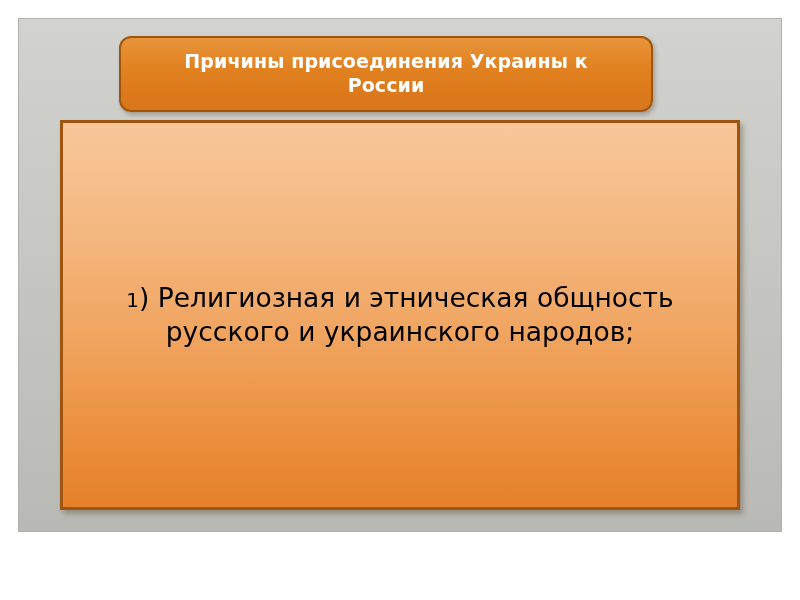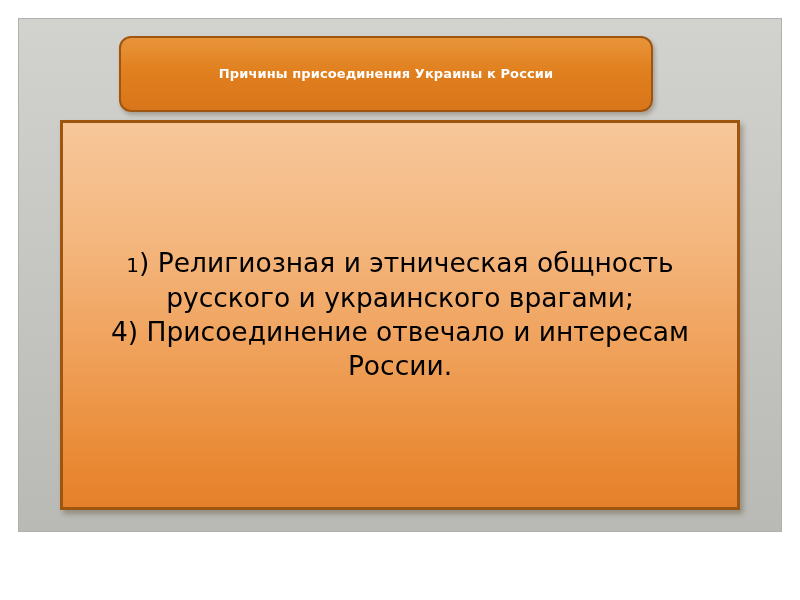--- a/index.html
+++ b/index.html
@@ -45,21 +45,21 @@
     border: 2px solid #9e5510;
     border-radius: 12px;
     box-shadow: 2px 3px 4px rgba(60,40,10,0.28);
     display: flex;
     align-items: center;
     justify-content: center;
   }
   .title-text {
     color: #ffffff;
     font-weight: bold;
-    font-size: 13px;
+    font-size: 19px;
     line-height: 1.25;
     text-align: center;
     padding: 0 26px;
     letter-spacing: 0.1px;
   }
   
   .body-box {
     position: absolute;
     left: 60px;
     top: 120px;
@@ -96,18 +96,17 @@
 <div class="slide">
 
   <div class="grey-panel"></div>
 
   <div class="title-box">
     <div class="title-text">Причины присоединения Украины к России</div>
   </div>
 
   <div class="body-box">
     <div class="body-text">
-      <span class="body-line"><span class="small-num">1</span><span>) Религиозная и этническая общность русского и украинского врагами;</span></span>
-      <span class="body-line">4) Присоединение отвечало и интересам России.</span>
+      <span class="body-line"><span class="small-num">1</span><span>) Религиозная и этническая общность русского и украинского народов;</span></span>
     </div>
   </div>
 
 </div>
 
 </body></html>

